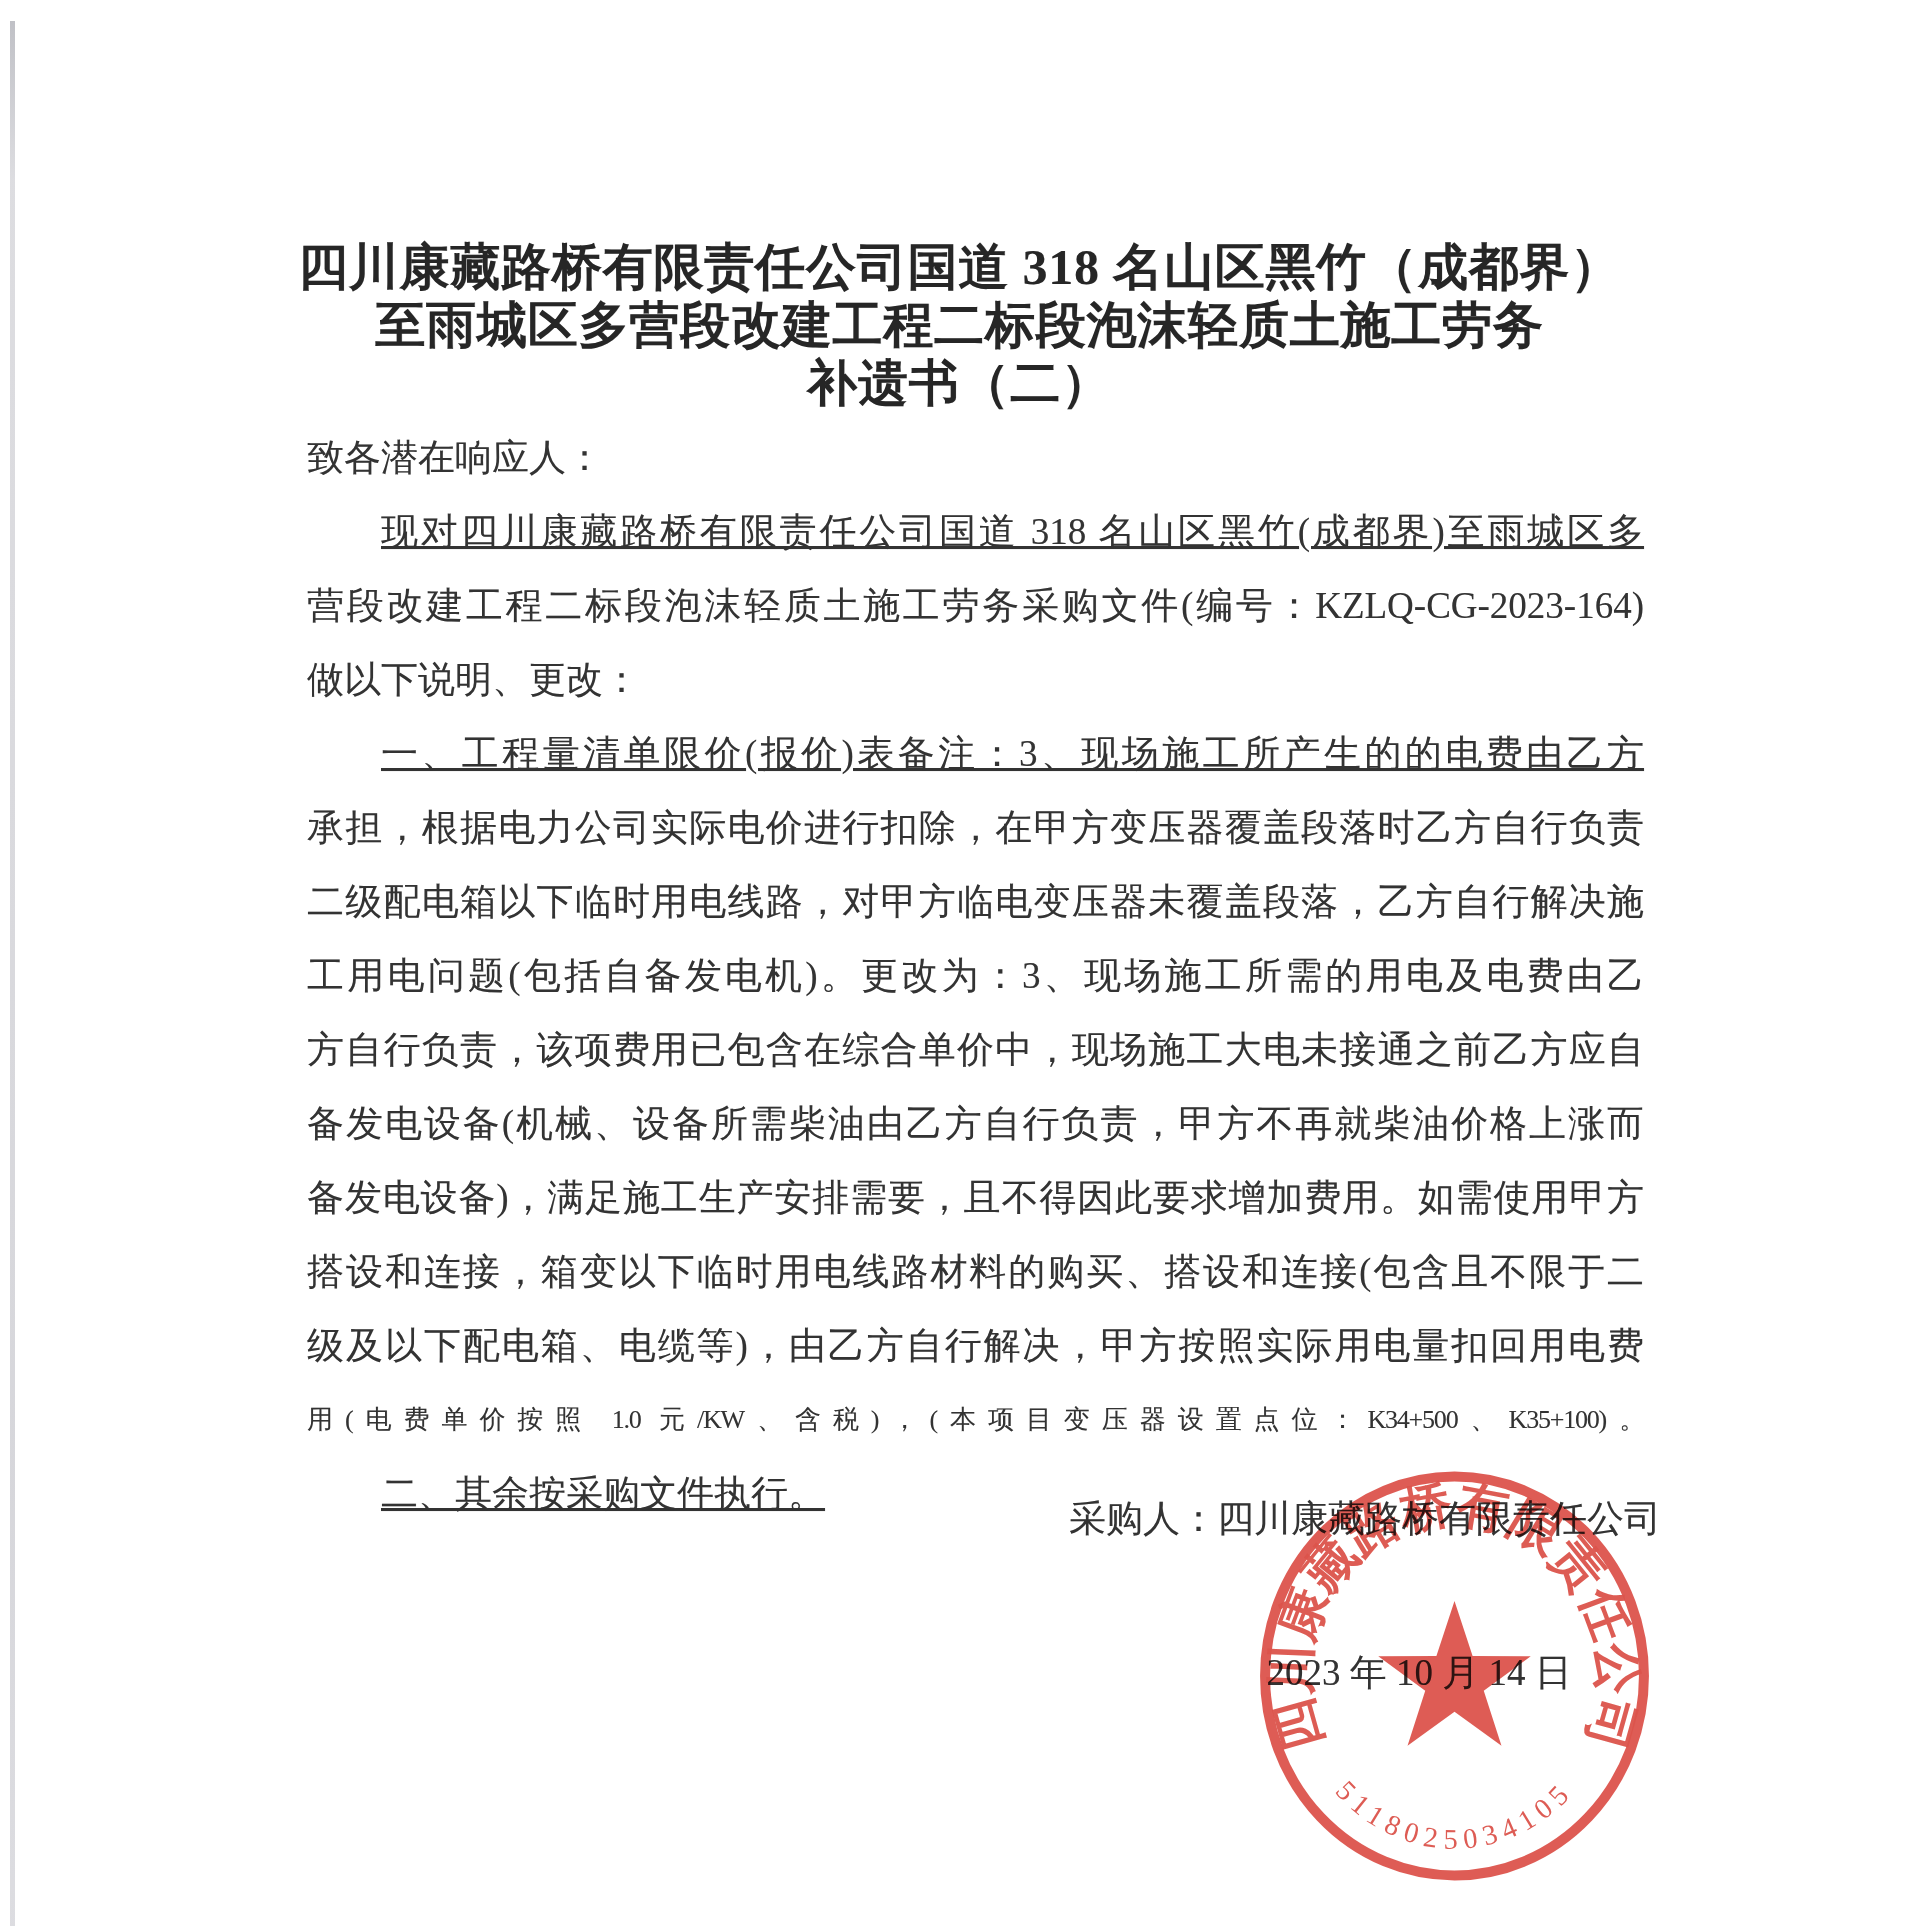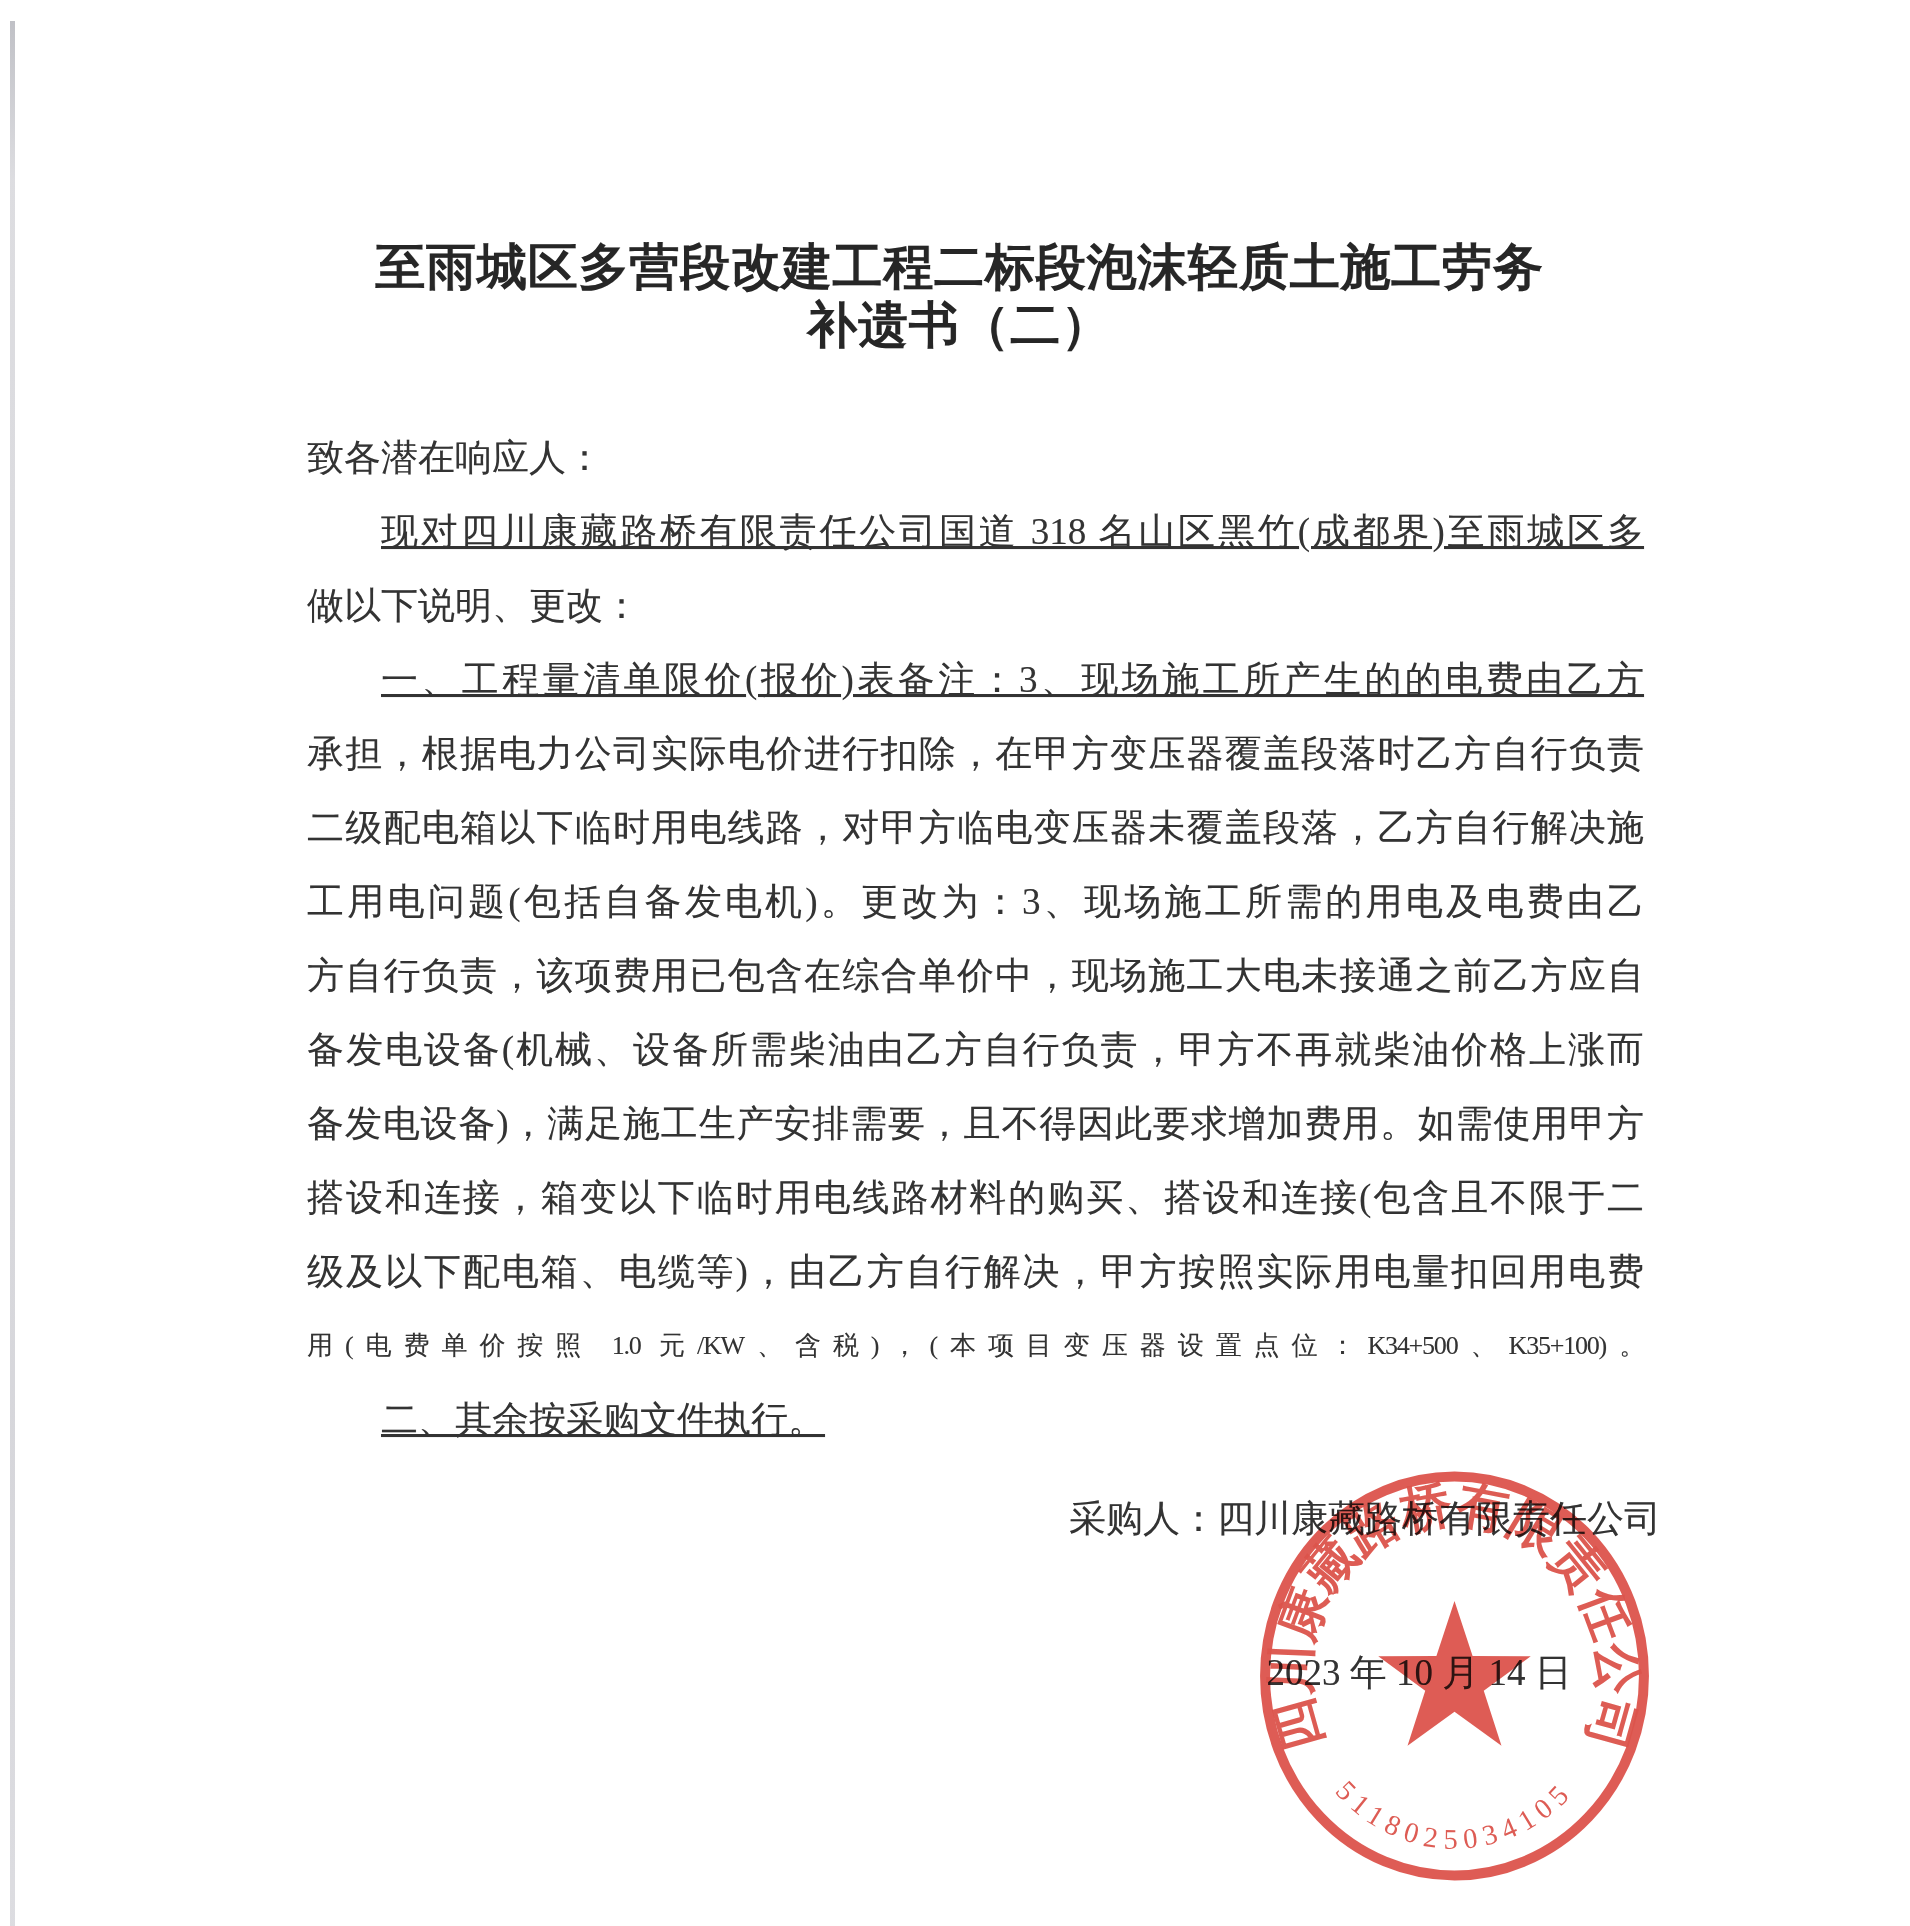--- a/index.html
+++ b/index.html
@@ -116,27 +116,29 @@
     font-size: 74px;
     letter-spacing: 18px;
   }
 </style>
 </head>
 <body>
 
 <div class="scan-artifact"></div>
 
 <div class="title-block">
+  <div class="title-line">四川康藏路桥有限责任公司国道 318 名山区黑竹（成都界）</div>
   <div class="title-line">至雨城区多营段改建工程二标段泡沫轻质土施工劳务</div>
   <div class="title-line">补遗书（二）</div>
 </div>
 
 <div class="body-block">
   <div class="body-line">致各潜在响应人：</div>
   <div class="body-line indent full">现对四川康藏路桥有限责任公司国道 318 名山区黑竹(成都界)至雨城区多</div>
+  <div class="body-line full">营段改建工程二标段泡沫轻质土施工劳务采购文件(编号：KZLQ-CG-2023-164)</div>
   <div class="body-line">做以下说明、更改：</div>
   <div class="body-line indent full">一、工程量清单限价(报价)表备注：3、现场施工所产生的的电费由乙方</div>
   <div class="body-line full">承担，根据电力公司实际电价进行扣除，在甲方变压器覆盖段落时乙方自行负责</div>
   <div class="body-line full">二级配电箱以下临时用电线路，对甲方临电变压器未覆盖段落，乙方自行解决施</div>
   <div class="body-line full">工用电问题(包括自备发电机)。更改为：3、现场施工所需的用电及电费由乙</div>
   <div class="body-line full">方自行负责，该项费用已包含在综合单价中，现场施工大电未接通之前乙方应自</div>
   <div class="body-line full">备发电设备(机械、设备所需柴油由乙方自行负责，甲方不再就柴油价格上涨而</div>
   <div class="body-line full">备发电设备)，满足施工生产安排需要，且不得因此要求增加费用。如需使用甲方</div>
   <div class="body-line full">搭设和连接，箱变以下临时用电线路材料的购买、搭设和连接(包含且不限于二</div>
   <div class="body-line full">级及以下配电箱、电缆等)，由乙方自行解决，甲方按照实际用电量扣回用电费</div>

